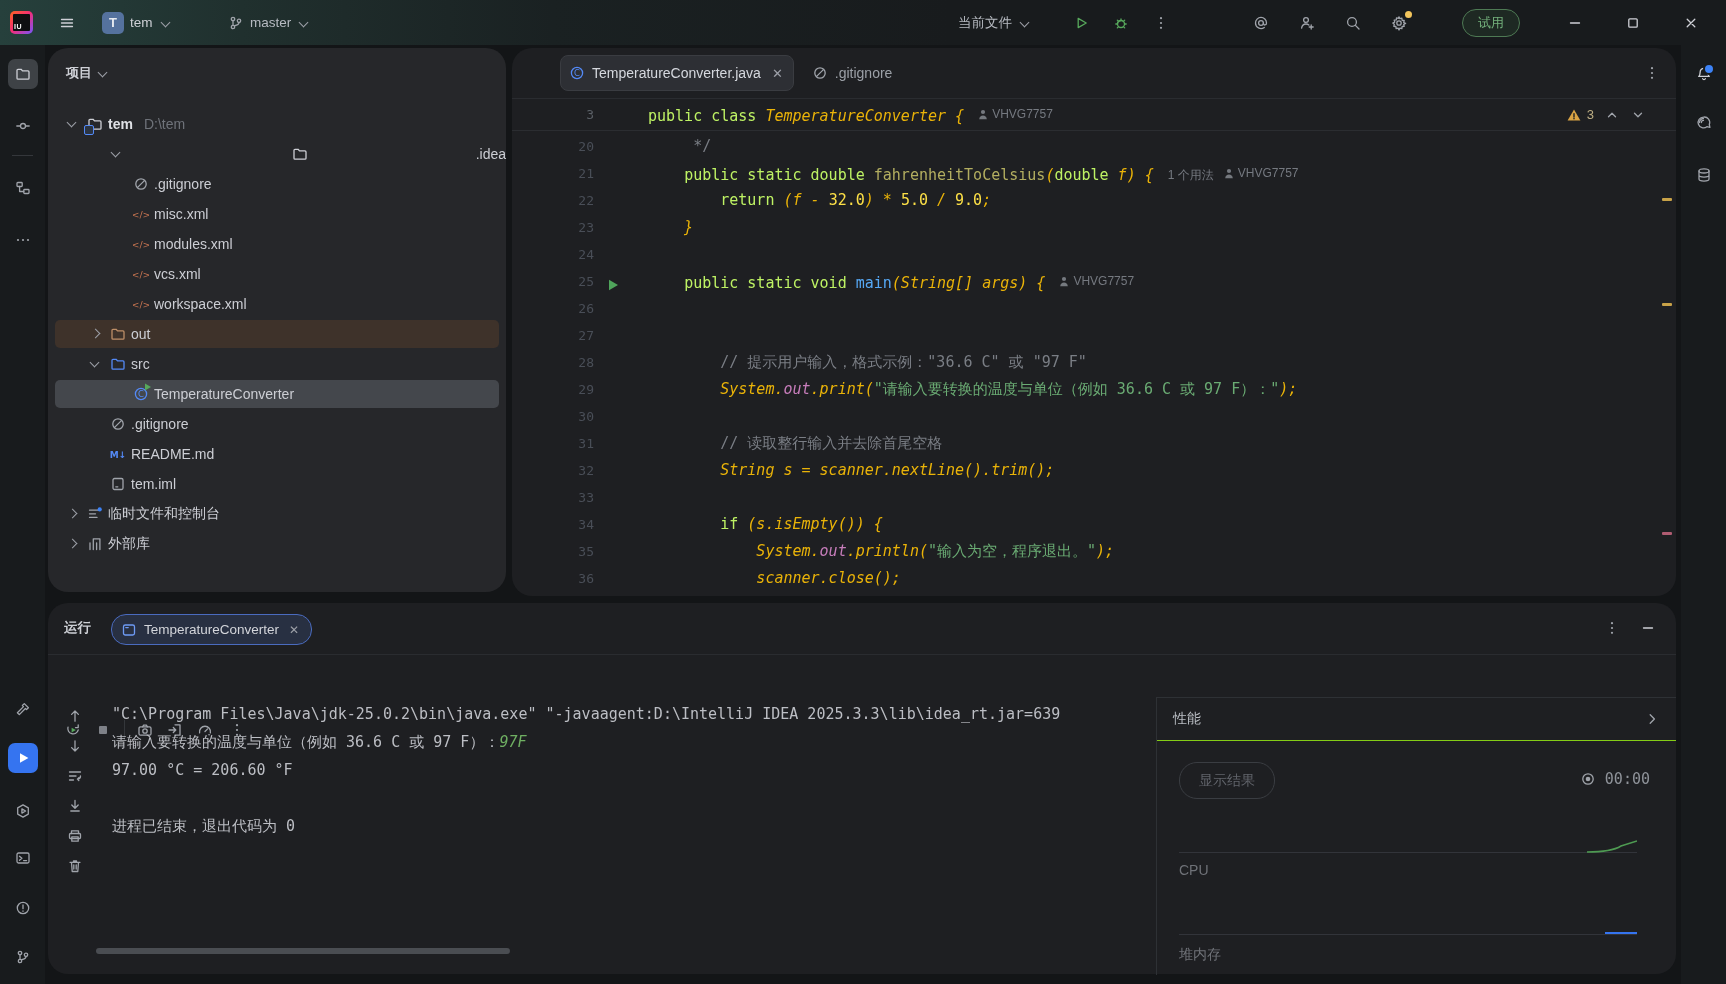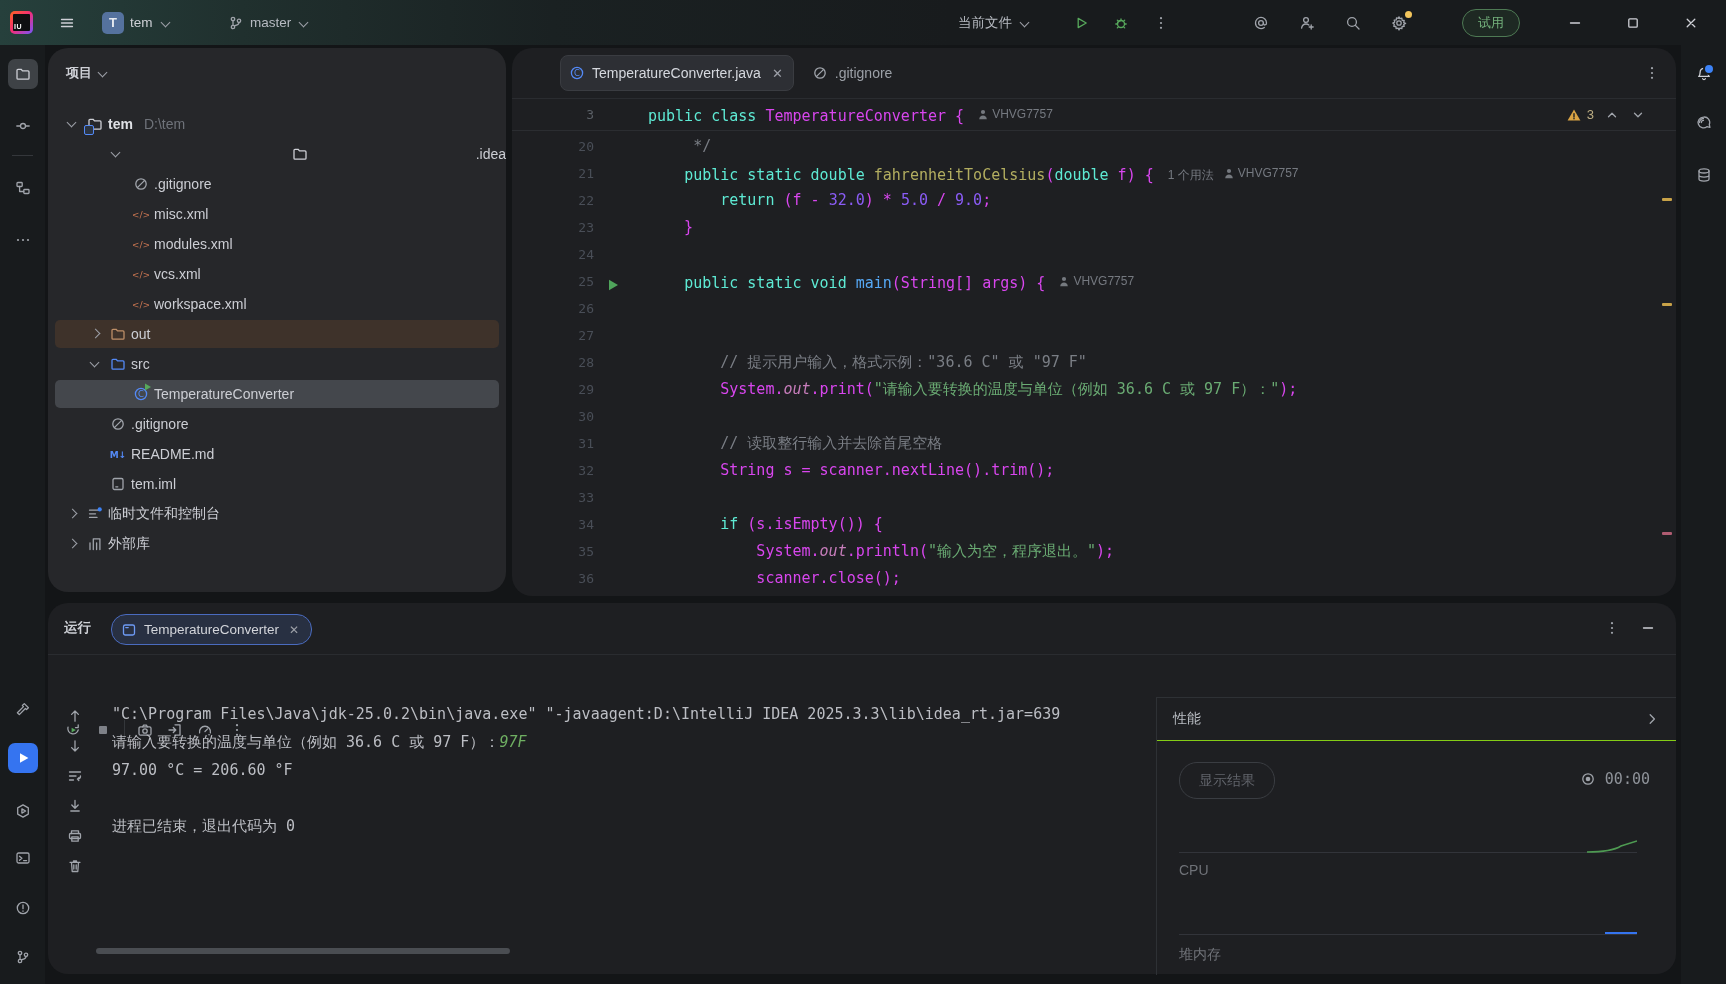--- a/index.html
+++ b/index.html
@@ -68,22 +68,22 @@
     font-family:"DejaVu Sans Mono",monospace;font-size:15px;line-height:31px;}
   .sticky .lnum{position:absolute;left:0;width:82px;text-align:right;color:#5A5F66;font-size:13px;}
   .sticky .stext{position:absolute;left:136px;white-space:pre;}
   .inspect{position:absolute;right:30px;top:0;height:31px;display:flex;align-items:center;gap:10px;}
   .inspect .cnt{color:#BDAE84;font-size:13px;font-family:"Liberation Sans",sans-serif;margin-left:-5px;}
   .code{position:absolute;left:0;top:85px;right:12px;font-family:"DejaVu Sans Mono",monospace;font-size:15px;}
   .cline{position:relative;height:27px;line-height:27px;}
   .cline .lnum{position:absolute;left:0;width:82px;text-align:right;color:#494E57;font-size:13px;}
   .cline .lrun{position:absolute;left:94px;top:6px;}
   .cline .ltext{position:absolute;left:136px;white-space:pre;}
-  .tk-k{color:#5eead4;}.tk-p{color:#d946ef;}.tk-m{color:#B3AE60;}.tk-mb{color:#56A8F5;}
-  .tk-n{color:#8b5cf6;}.tk-s{color:#6AAB73;}.tk-c{color:#7A7E85;}.tk-f{color:#C77DBB;font-style:italic;}
+  .tk-k{color:#bef264;}.tk-p{color:#eab308;font-style:italic;}.tk-m{color:#B3AE60;}.tk-mb{color:#56A8F5;}
+  .tk-n{color:#fde047;}.tk-s{color:#6AAB73;}.tk-c{color:#7A7E85;}.tk-f{color:#C77DBB;font-style:italic;}
   .inlay{color:#757980;font-size:12px;font-family:"Liberation Sans",sans-serif;display:inline-flex;align-items:center;gap:4px;margin:0 5px;vertical-align:1px;}
   .stripe{position:absolute;width:10px;height:3px;border-radius:1px;right:4px;}
   
   .rtabrow{position:absolute;left:0;top:0;right:0;height:51px;border-bottom:1px solid #2A2C30;}
   .rtitle{position:absolute;left:16px;top:16px;font-size:13.5px;font-weight:bold;color:#CED0D6;}
   .rpill{position:absolute;left:63px;top:11px;height:29px;padding:0 12px 0 9px;border-radius:15px;
     background:#283042;border:1px solid #4A6BBF;display:flex;align-items:center;gap:7px;font-size:13.5px;color:#D3D5DA;}
   .rpill .x{color:#9DA0A8;font-size:12px;margin-left:3px;}
   .rctl{position:absolute;top:17px;}
   .rtoolbar{position:absolute;left:0;top:51px;right:0;height:46px;}

